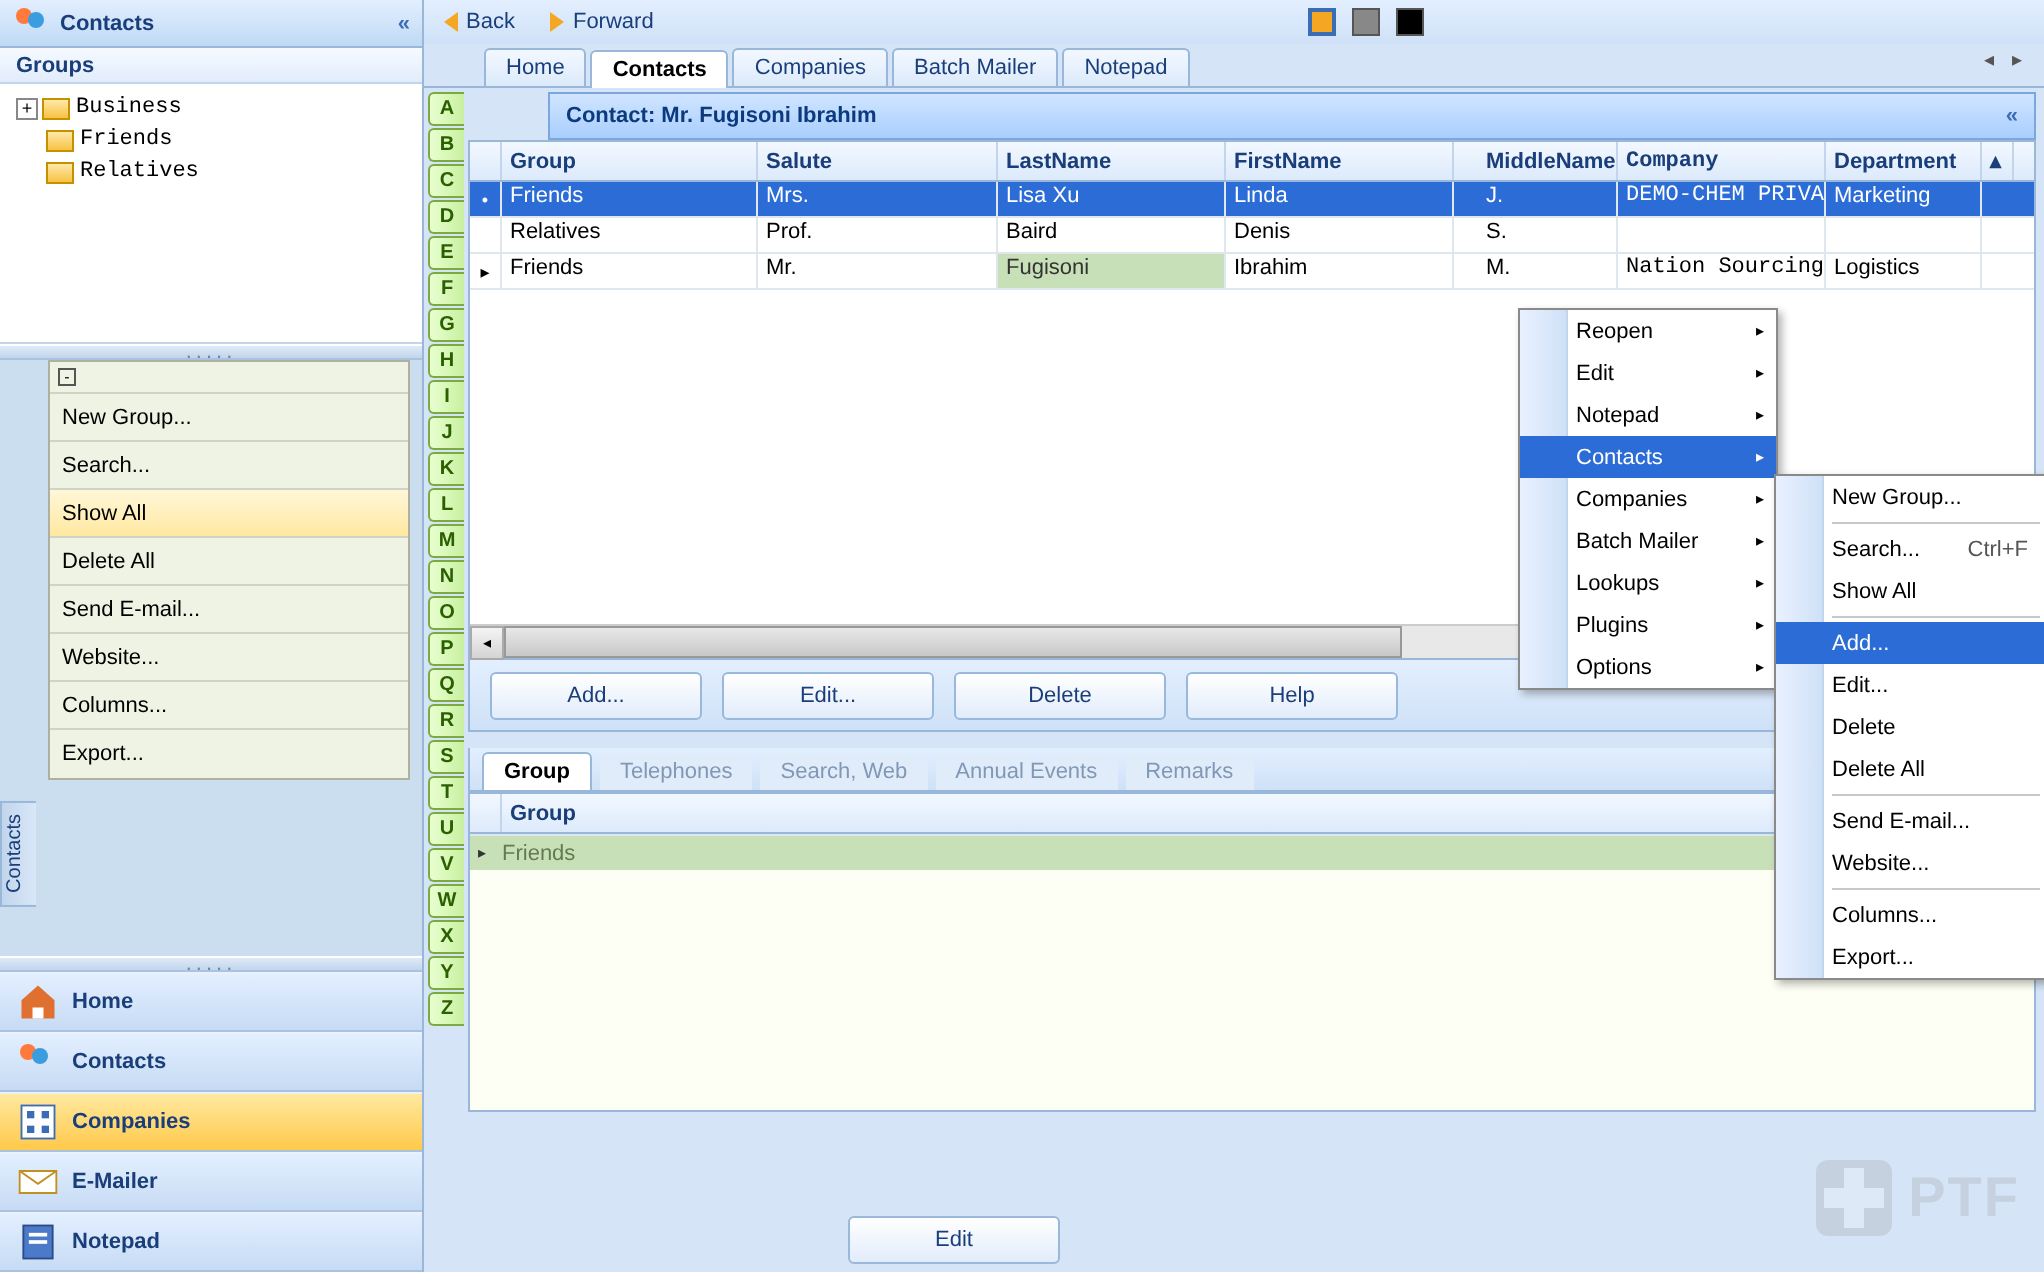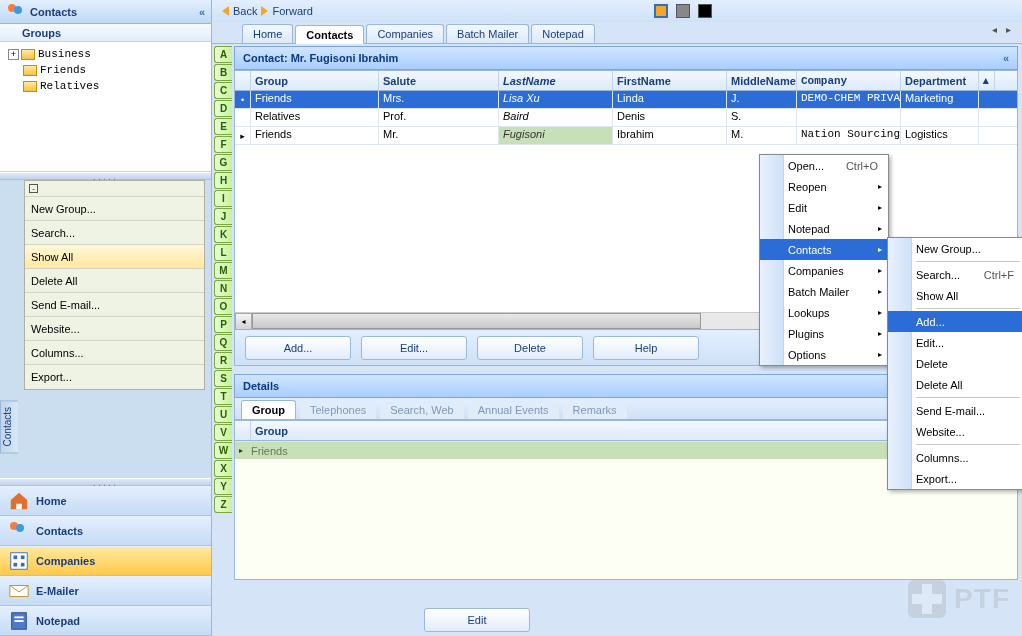--- a/index.html
+++ b/index.html
@@ -3,21 +3,21 @@
 <meta charset="utf-8">
 <style>
 * { margin: 0; padding: 0; box-sizing: border-box; font-family: Tahoma, Arial, sans-serif; font-size: 11px; }
 body { width: 1022px; height: 636px; overflow: hidden; background: #fff; position: relative; }
 
 
 .sidebar { width: 212px; height: 636px; float: left; background: #cadef0; border-right: 1px solid #99b8d9; display: flex; flex-direction: column; }
 .side-header { background: linear-gradient(#e3efff, #bfd9f4); border-bottom: 1px solid #99b8d9; height: 24px; display: flex; align-items: center; padding: 0 6px; color: #1a3e7a; font-weight: bold; }
 .side-header .collapse { margin-left: auto; color: #3a6db5; font-weight: bold; cursor: pointer; }
 .side-header .hdr-icon { width: 20px; height: 20px; margin-right: 4px; display: inline-flex; align-items: center; justify-content: center; }
-.groups-title { background: linear-gradient(#f6faff, #e1ecfb); border-bottom: 1px solid #c2d5ec; height: 18px; padding: 0 22px; color: #1a3e7a; font-weight: bold; display: flex; align-items: center; }
+.groups-title { background: linear-gradient(#f6faff, #e1ecfb); border-bottom: 1px solid #c2d5ec; height: 18px; padding: 0 8px; color: #1a3e7a; font-weight: bold; display: flex; align-items: center; }
 .tree { background: #fff; height: 130px; padding: 4px 2px; border-bottom: 1px solid #c2d5ec; }
 .tree-item { display: flex; align-items: center; height: 16px; padding-left: 6px; }
 .tree-item .toggle { width: 11px; height: 11px; border: 1px solid #888; display: flex; align-items: center; justify-content: center; font-size: 9px; margin-right: 2px; cursor: pointer; }
 .tree-item .spacer { width: 15px; }
 .folder { width: 14px; height: 11px; background: linear-gradient(#ffe9a8, #f6c244); border: 1px solid #c59100; margin-right: 3px; }
 .tree-label { color: #000; font-family: Liberation Mono, monospace; }
 
 .resize-bar { height: 8px; background: linear-gradient(#dfeaf7, #c2d5ec); border-top: 1px solid #fff; border-bottom: 1px solid #a8c2e0; display: flex; align-items: center; justify-content: center; }
 .resize-bar::after { content: "....."; color: #6a88b0; letter-spacing: 2px; }
 
@@ -33,21 +33,21 @@
 .spacer-flex { flex: 1; background: #cadef0; }
 
 .nav-list { background: #cadef0; }
 .nav-item { height: 30px; display: flex; align-items: center; padding: 0 8px; border-top: 1px solid #e8f1fc; border-bottom: 1px solid #a8c2e0; cursor: pointer; background: linear-gradient(#e3efff, #c6dbf4); }
 .nav-item .nicon { width: 22px; height: 22px; margin-right: 6px; display: inline-flex; align-items: center; justify-content: center; }
 .nav-item.sel { background: linear-gradient(#ffe9a0, #ffc94a); }
 .nav-label { font-weight: bold; color: #1a3e7a; }
 
 
 .main { margin-left: 212px; height: 636px; background: #d5e4f6; position: relative; }
-.toolbar { height: 22px; background: linear-gradient(#e3efff, #cfe1f7); display: flex; align-items: center; padding: 0 10px; gap: 4px; }
+.toolbar { height: 22px; background: linear-gradient(#e3efff, #cfe1f7); display: flex; align-items: center; padding: 0 10px; gap: 18px; }
 .toolbar .tbtn { display: flex; align-items: center; gap: 4px; color: #1a3e7a; cursor: pointer; }
 .arrow-left, .arrow-right { width: 0; height: 0; border-top: 5px solid transparent; border-bottom: 5px solid transparent; }
 .arrow-left { border-right: 7px solid #f5a623; }
 .arrow-right { border-left: 7px solid #f5a623; }
 .squares { margin-left: auto; margin-right: 300px; display: flex; gap: 8px; }
 .sq-ico { width: 14px; height: 14px; border: 1px solid #555; }
 .sq-ico.orange { background: #f5a623; border: 2px solid #3a6db5; }
 .sq-ico.gray { background: #888; }
 .sq-ico.black { background: #000; }
 
@@ -56,33 +56,33 @@
 .tab.active { background: #fff; font-weight: bold; color: #000; position: relative; top: 1px; }
 .tabs .nav-arrows { position: absolute; right: 6px; top: 2px; display: flex; gap: 4px; }
 .tabs .na { width: 10px; height: 10px; font-size: 10px; color: #555; cursor: pointer; }
 
 .content { position: absolute; left: 22px; right: 4px; top: 46px; bottom: 0; }
 
 
 .alpha { position: absolute; left: 2px; top: 46px; width: 18px; display: flex; flex-direction: column; }
 .alpha .ltr { height: 17px; background: linear-gradient(90deg, #e8ffd0, #c8f0a0); border: 1px solid #7aaa40; border-right: none; border-radius: 3px 0 0 3px; display: flex; align-items: center; justify-content: center; color: #2b6000; font-weight: bold; font-size: 10px; cursor: pointer; margin-bottom: 1px; }
 
-.panel-hdr { height: 24px; background: linear-gradient(#d0e5ff, #a9ceff); border: 1px solid #7ba7dc; display: flex; align-items: center; padding: 0 8px; color: #0b3a7f; font-weight: bold; }
+.panel-hdr { height: 24px; background: linear-gradient(#d0e5ff, #a9ceff); border: 1px solid #7ba7dc; display: flex; align-items: center; padding: 0 8px; color: #0b3a7f; font-weight: bold; margin-left: 40px; }
 .panel-hdr .coll { margin-left: auto; color: #3a6db5; cursor: pointer; }
 
 
 .grid { border: 1px solid #99b8d9; background: #fff; height: 260px; display: flex; flex-direction: column; }
 .grid-hdr { display: flex; background: linear-gradient(#f3f8ff, #dceafb); border-bottom: 1px solid #99b8d9; height: 20px; }
 .gh { border-right: 1px solid #c2d5ec; padding: 2px 4px; font-weight: bold; color: #1a3e7a; display: flex; align-items: center; }
 .grid-row { display: flex; height: 18px; border-bottom: 1px solid #e0e6ee; }
 .grid-row.sel { background: #2b6cd6; color: #fff; }
 .grid-row.edit .gc:nth-child(4) { background: #c8e0b8; color: #333; }
 .gc { border-right: 1px solid #e0e6ee; padding: 1px 4px; overflow: hidden; white-space: nowrap; }
 .row-ind { width: 16px; display: flex; align-items: center; justify-content: center; font-size: 9px; }
-.col-group { width: 128px; } .col-salute { width: 120px; } .col-last { width: 114px; font-style: italic; } .col-first { width: 114px; } .col-mid { width: 70px; } .col-comp { width: 104px; font-family: Liberation Mono, monospace; } .col-dept { width: 78px; }
+.col-group { width: 128px; } .col-salute { width: 120px; } .col-last { width: 114px; } .col-first { width: 114px; } .col-mid { width: 70px; margin-left: 12px; } .col-comp { width: 104px; font-family: Liberation Mono, monospace; } .col-dept { width: 78px; }
 .grid-body { flex: 1; background: #fff; overflow: hidden; position: relative; }
 .hscroll { height: 17px; background: #e8e8e8; border-top: 1px solid #ccc; display: flex; }
 .hscroll .sbtn { width: 17px; height: 17px; background: linear-gradient(#f4f4f4,#d4d4d4); border: 1px solid #aaa; display: flex; align-items: center; justify-content: center; font-size: 8px; }
 .hscroll .track { flex: 1; position: relative; }
 .hscroll .thumb { position: absolute; left: 0; top: 0; width: 60%; height: 100%; background: linear-gradient(#e8e8e8,#c8c8c8); border: 1px solid #999; }
 
 .btn-row { height: 36px; display: flex; align-items: center; gap: 10px; padding: 0 10px; background: linear-gradient(#e3efff,#cfe1f7); border: 1px solid #99b8d9; border-top: none; }
 .btn { width: 106px; height: 24px; background: linear-gradient(#fff,#e1ecfb); border: 1px solid #9ab8da; border-radius: 3px; cursor: pointer; display: flex; align-items: center; justify-content: center; color: #1a3e7a; }
 .btn-row .right-icons { margin-left: auto; display: flex; gap: 10px; }
 .ricon { width: 20px; height: 18px; border: 1px solid #888; background: #fff; }
@@ -363,24 +363,20 @@
       <div class="btn">Edit...</div>
       <div class="btn">Delete</div>
       <div class="btn">Help</div>
       <div class="right-icons">
         <div class="ricon" style="background:linear-gradient(#fff,#3a6db5);"></div>
         <div class="ricon" style="background:#f6c244;"></div>
       </div>
     </div>
 
     <div class="details">
-      <div class="panel-hdr">
-        <span>Details</span>
-        <span class="coll">«</span>
-      </div>
       <div class="tabs2">
         <div class="t2 active">Group</div>
         <div class="t2">Telephones</div>
         <div class="t2">Search, Web</div>
         <div class="t2">Annual Events</div>
         <div class="t2">Remarks</div>
         <div class="nav-arrows" style="position:absolute;right:6px;top:3px;display:flex;gap:4px">
             <span class="na">◂</span>
             <span class="na">▸</span>
           </div>
@@ -396,24 +392,20 @@
         <div class="d-blank"></div>
       </div>
     </div>
 
     <div class="btn bottom-btn">Edit</div>
   </div>
 
   <div class="menu menu1" id="menu1">
       <div class="stripe"></div>
       <div class="mrow">
-        <span>Open...</span>
-        <span class="shortcut">Ctrl+O</span>
-      </div>
-      <div class="mrow">
         <span>Reopen</span>
         <span class="arrow">▸</span>
       </div>
       <div class="mrow">
         <span>Edit</span>
         <span class="arrow">▸</span>
       </div>
       <div class="mrow">
         <span>Notepad</span>
         <span class="arrow">▸</span>

